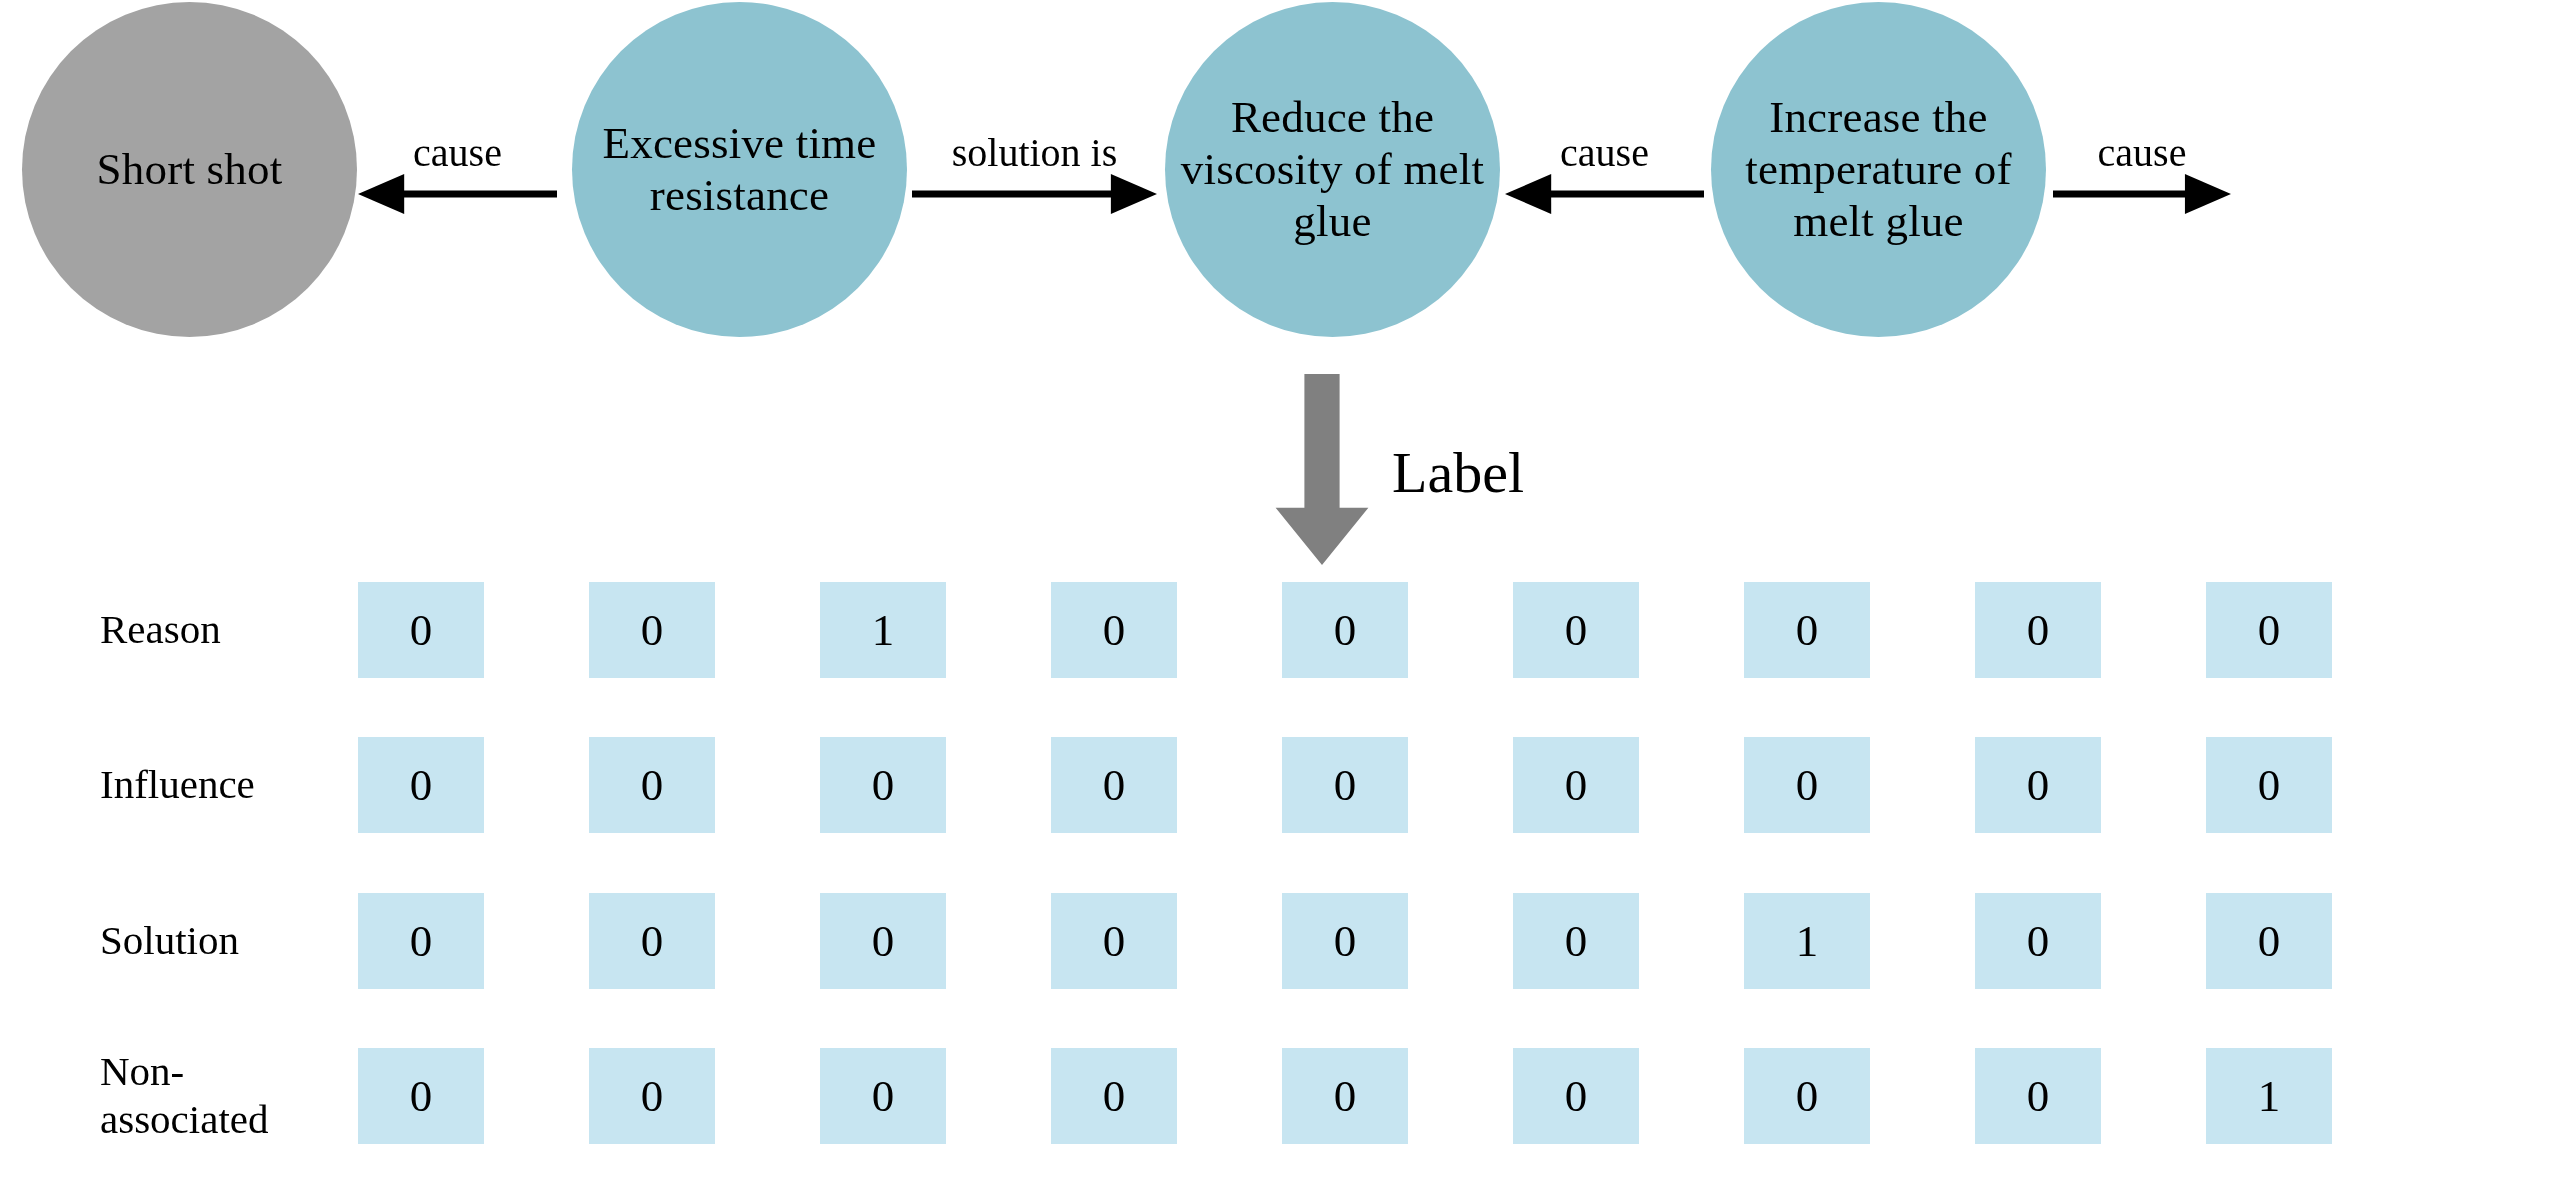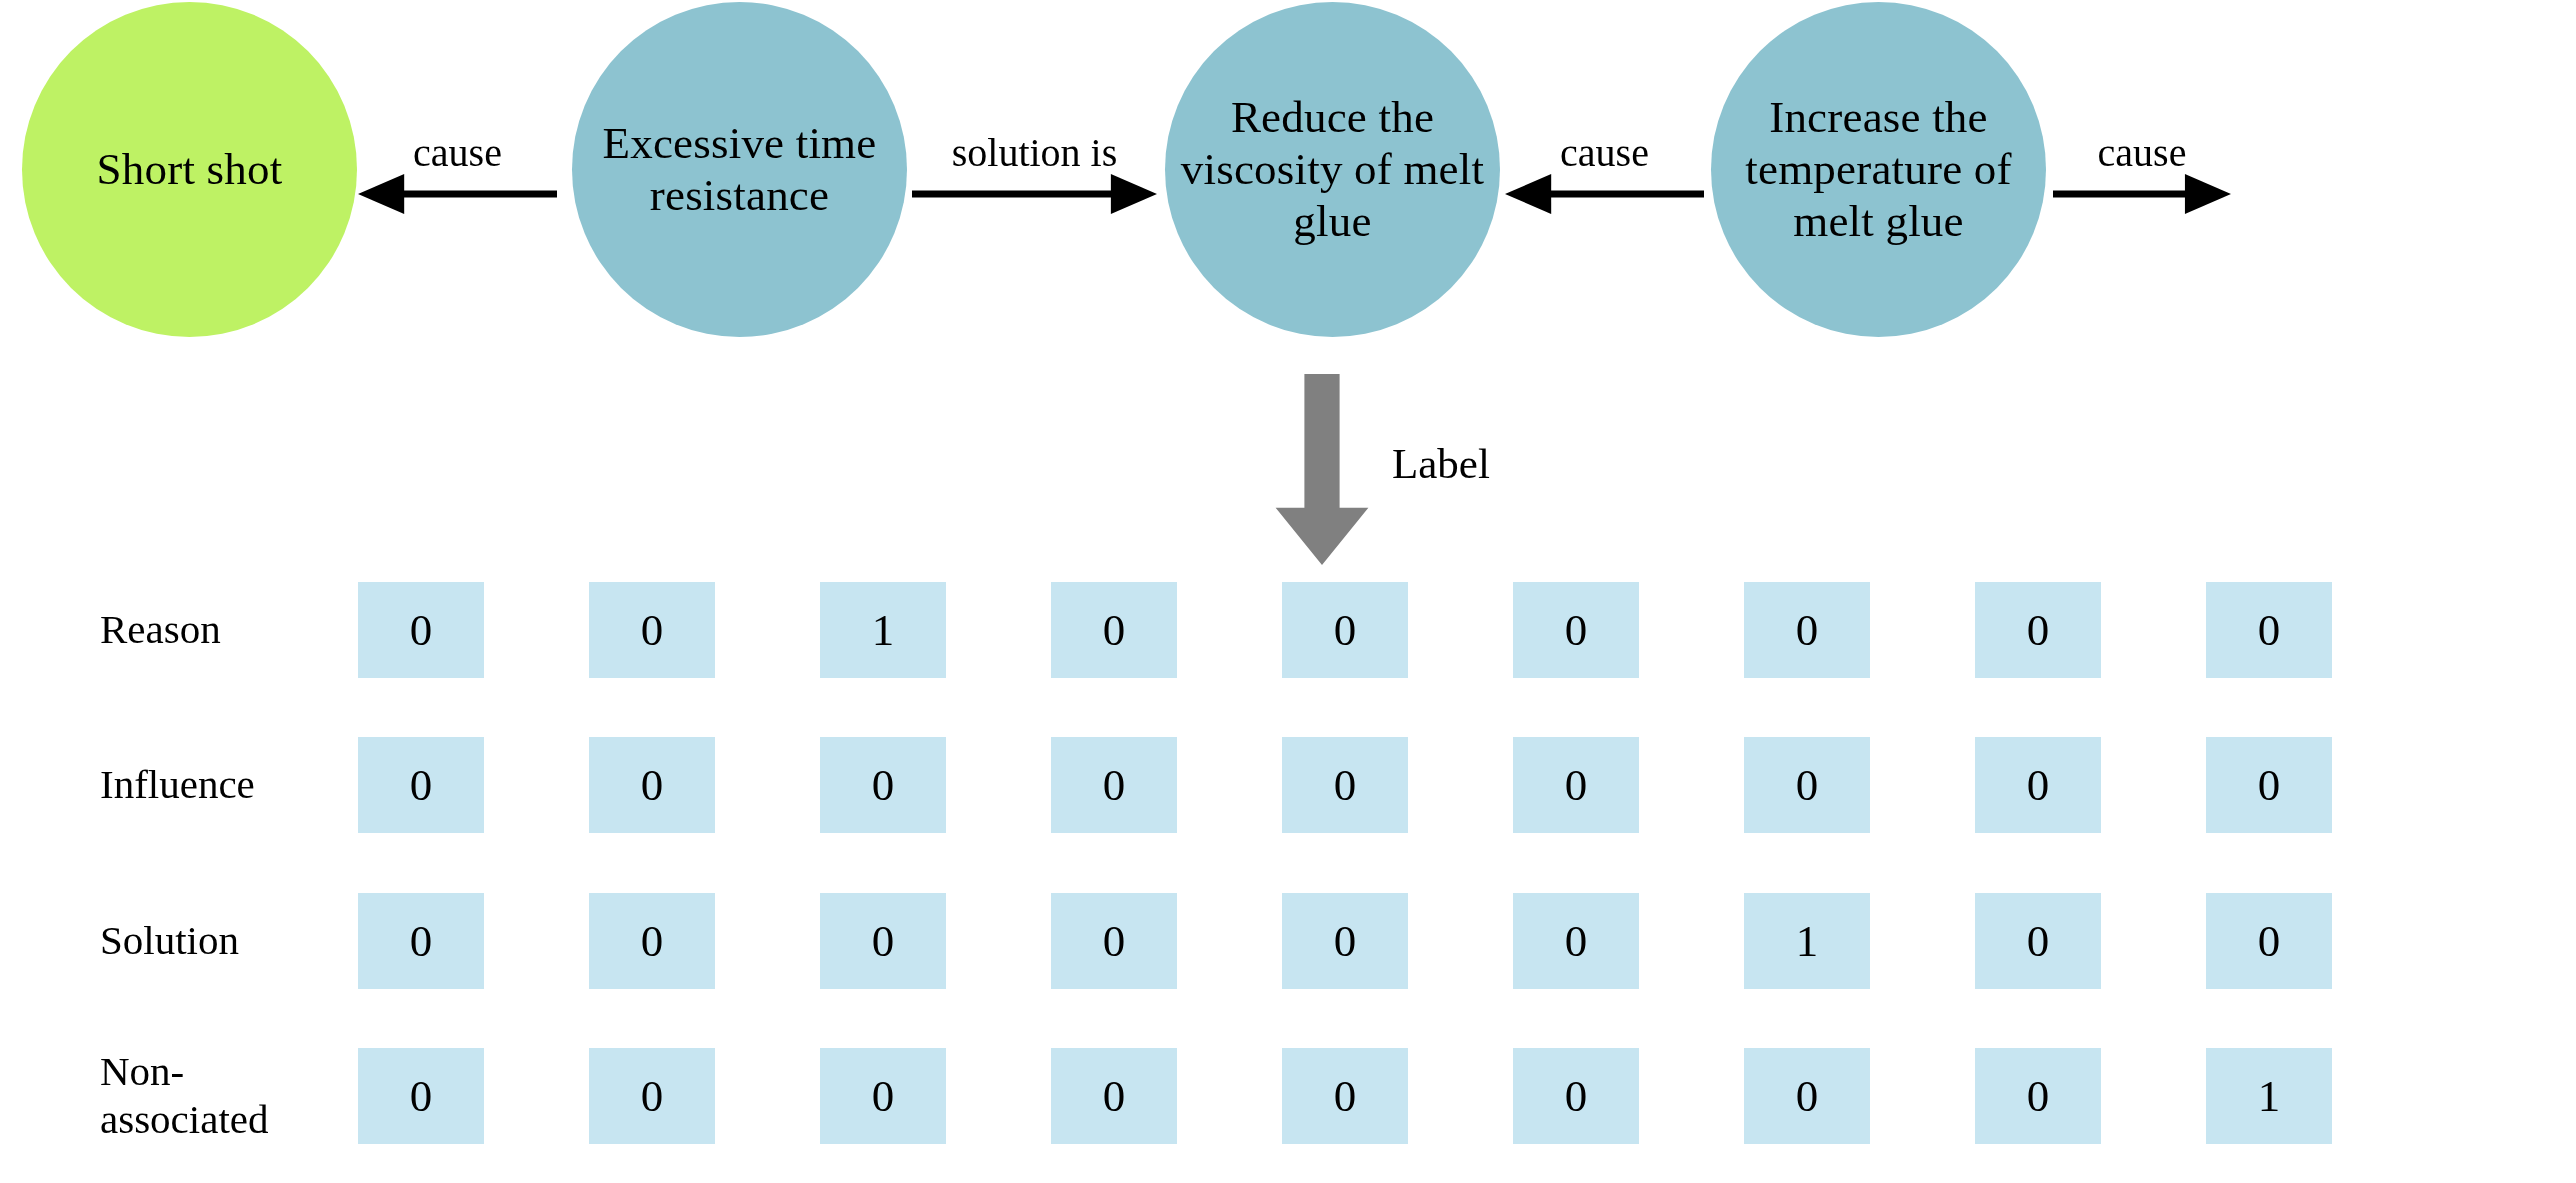--- a/index.html
+++ b/index.html
@@ -92,21 +92,21 @@
     left: 0;
     top: 0;
     width: 96px;
     height: 191px;
     display: block;
   }
   #label-arrow-text {
     position: absolute;
     left: 118px;
     top: 65px;
-    font-size: 43px;
+    font-size: 58px;
     white-space: nowrap;
   }
 
   
   #matrix {
     position: absolute;
     left: 0;
     top: 570px;
     width: 2576px;
     height: 613px;
@@ -147,21 +147,21 @@
     line-height: 1;
     color: #000;
     box-sizing: border-box;
   }
 </style>
 </head>
 <body>
 
 <div id="graph-layer">
 
-  <div class="node-circle" id="node-0" style="background: #bef264;">
+  <div class="node-circle" id="node-0" style="background: #a3a3a3;">
     <span class="node-label">Short shot</span>
   </div>
 
   <div class="node-circle" id="node-1" style="background: rgb(141, 195, 208);">
     <span class="node-label">Excessive time resistance</span>
   </div>
 
   <div class="node-circle" id="node-2" style="background: rgb(141, 195, 208);">
     <span class="node-label">Reduce the viscosity of melt glue</span>
   </div>

